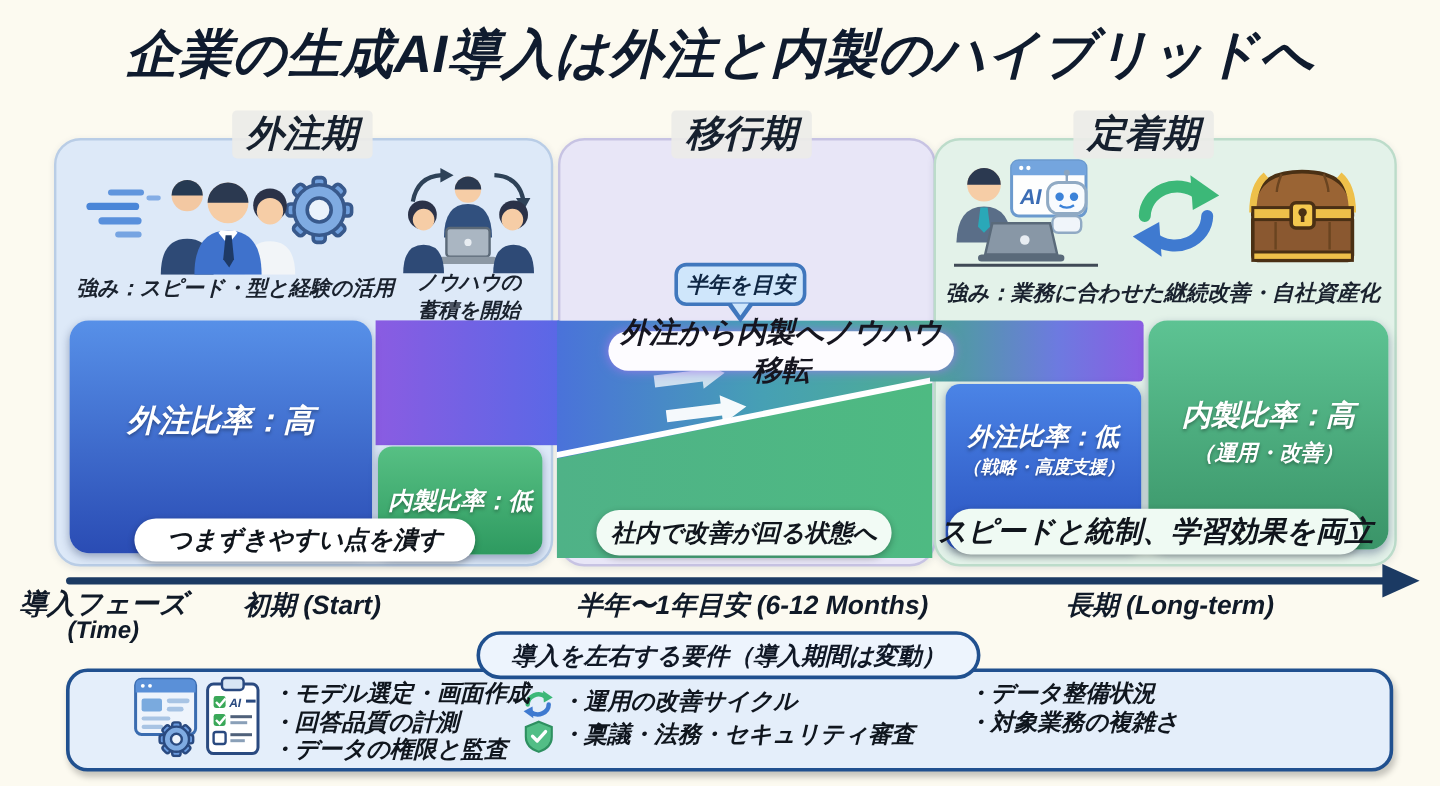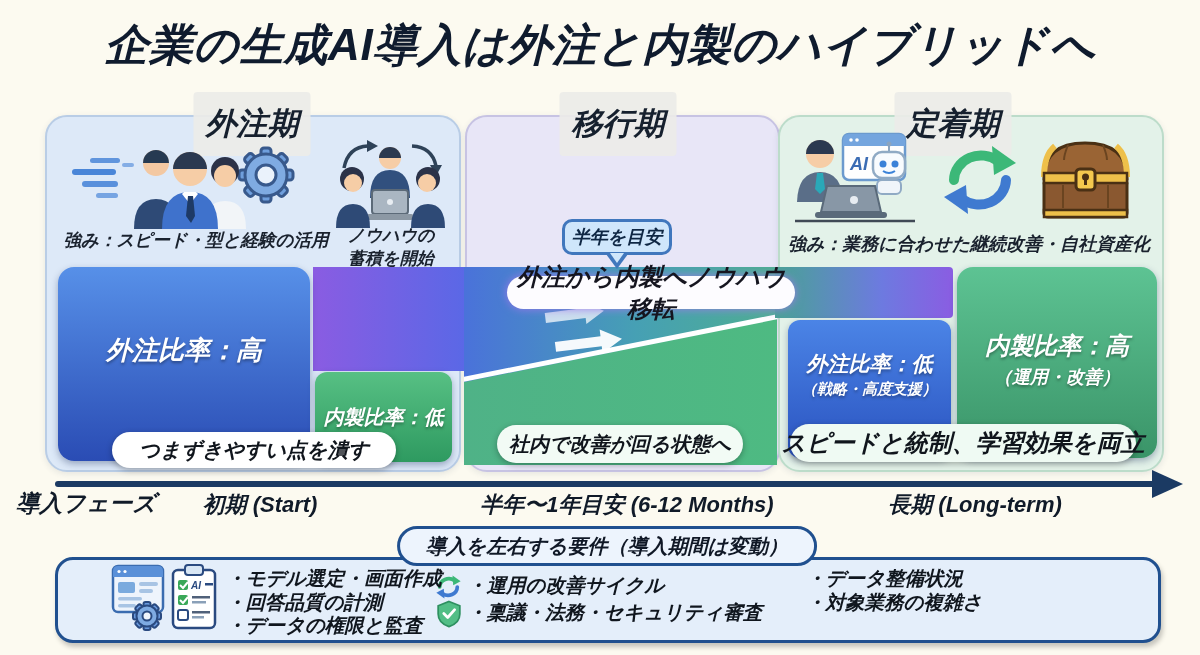--- a/index.html
+++ b/index.html
@@ -12,21 +12,21 @@
   .title{position:absolute;left:0;right:0;top:16px;text-align:center;font-size:44px;font-weight:800;
          color:#0f1b2e;letter-spacing:.5px;}
 
   .panel{position:absolute;top:115px;height:353px;border-radius:22px;border:2px solid;
          box-shadow:0 2px 6px rgba(30,50,90,.10);}
   #panel-out{left:45px;width:412px;background:#dde9f8;border-color:#b9cde6;}
   #panel-tra{left:465px;width:311px;background:#e8e6f7;border-color:#c7c3e3;}
   #panel-est{left:778px;width:382px;background:#e3f2e9;border-color:#bcdcca;}
 
   .phase-header{position:absolute;top:92px;transform:translateX(-50%);font-size:31px;font-weight:800;
-                color:#16202e;background:rgba(236,236,232,.92);padding:12px 12px;line-height:40px;border-radius:4px;}
+                color:#16202e;background:rgba(236,236,232,.92);padding:0 12px;line-height:40px;border-radius:4px;}
   #hdr-out{left:252px;} #hdr-tra{left:618px;} #hdr-est{left:953px;}
 
   .strength{position:absolute;font-weight:700;color:#1a222e;text-align:center;white-space:nowrap;}
   #strength-out{left:50px;top:228px;width:292px;font-size:17.5px;}
   #note-knowhow{position:absolute;left:326px;top:224px;width:130px;font-size:17px;line-height:23px;
                 font-weight:700;text-align:center;color:#1a222e;}
   #strength-est{left:781px;top:232px;width:376px;font-size:18px;}
 
   #band-left{left:313px;top:267px;width:153px;height:104px;background:linear-gradient(90deg,#8a5ce2,#5a68e6);z-index:2;}
   #band-mid{left:464px;top:267px;width:313px;height:198px;z-index:2;}
@@ -253,20 +253,21 @@
     <span class="l2">（運用・改善）</span>
   </div>
 
   <div class="pill cc" id="pill-out">つまずきやすい点を潰す</div>
   <div class="pill cc" id="pill-tra">社内で改善が回る状態へ</div>
   <div class="pill cc" id="pill-est">スピードと統制、学習効果を両立</div>
 
   <div class="abs" id="tl-line"></div>
   <div class="abs" id="tl-head"></div>
   <div class="abs" id="axis-label">導入フェーズ</div>
+  <div class="abs" id="axis-sub">(Time)</div>
   <div class="tick" id="tick-0">初期 (Start)</div>
   <div class="tick" id="tick-1">半年〜1年目安 (6-12 Months)</div>
   <div class="tick" id="tick-2">長期 (Long-term)</div>
 
   <div class="abs" id="req-box"></div>
   <div class="cc" id="req-title" style="position:absolute">導入を左右する要件（導入期間は変動）</div>
 
   <svg class="req-icon" id="req-icon-browser" width="56" height="68" viewBox="0 0 56 68">
     <rect x="3" y="3" width="50" height="46" rx="5" fill="#eef4fc" stroke="#3a6cb0" stroke-width="2.5"></rect>
     <path d="M3,8 q0,-5 5,-5 h40 q5,0 5,5 v6 h-50 z" fill="#5a90d8"></path>

